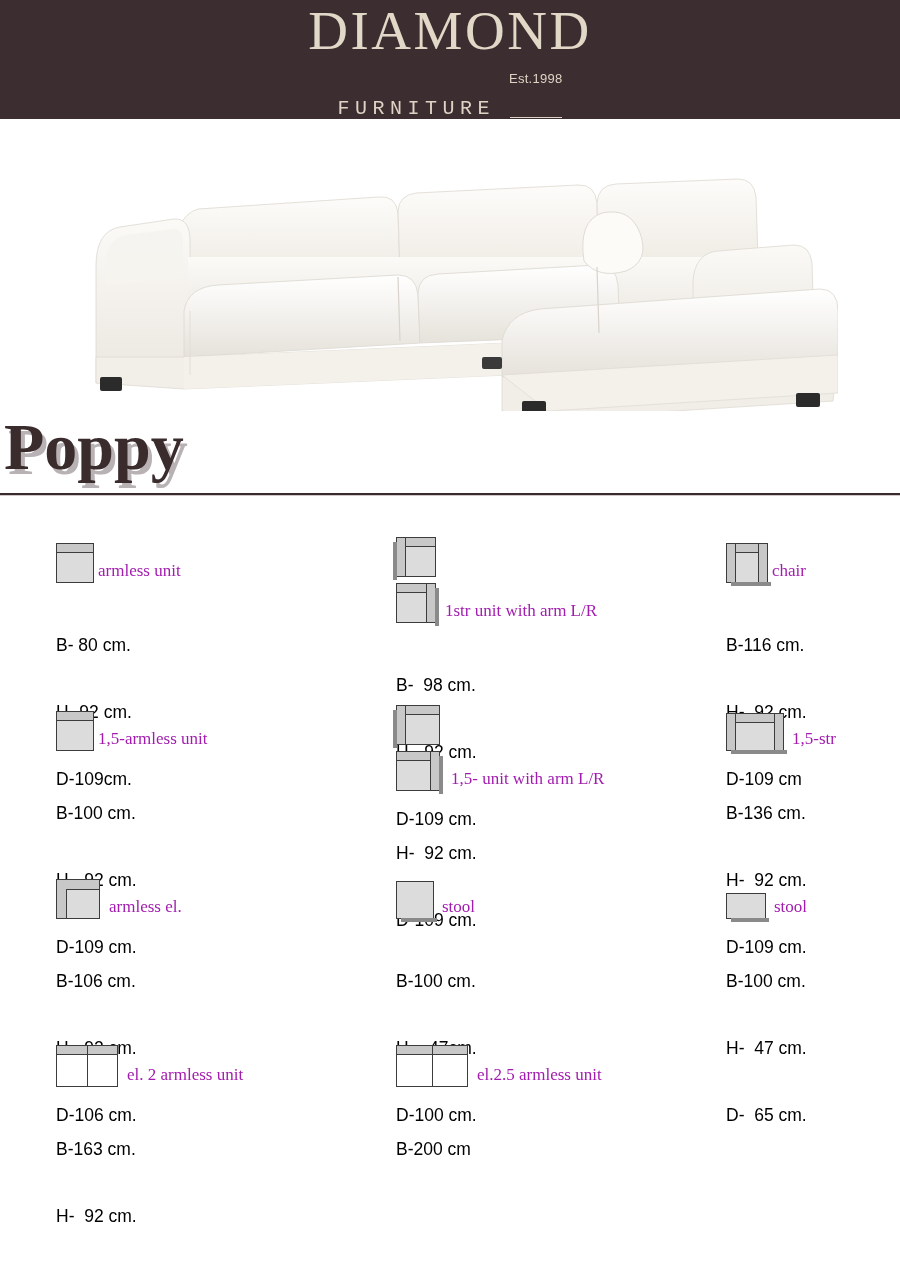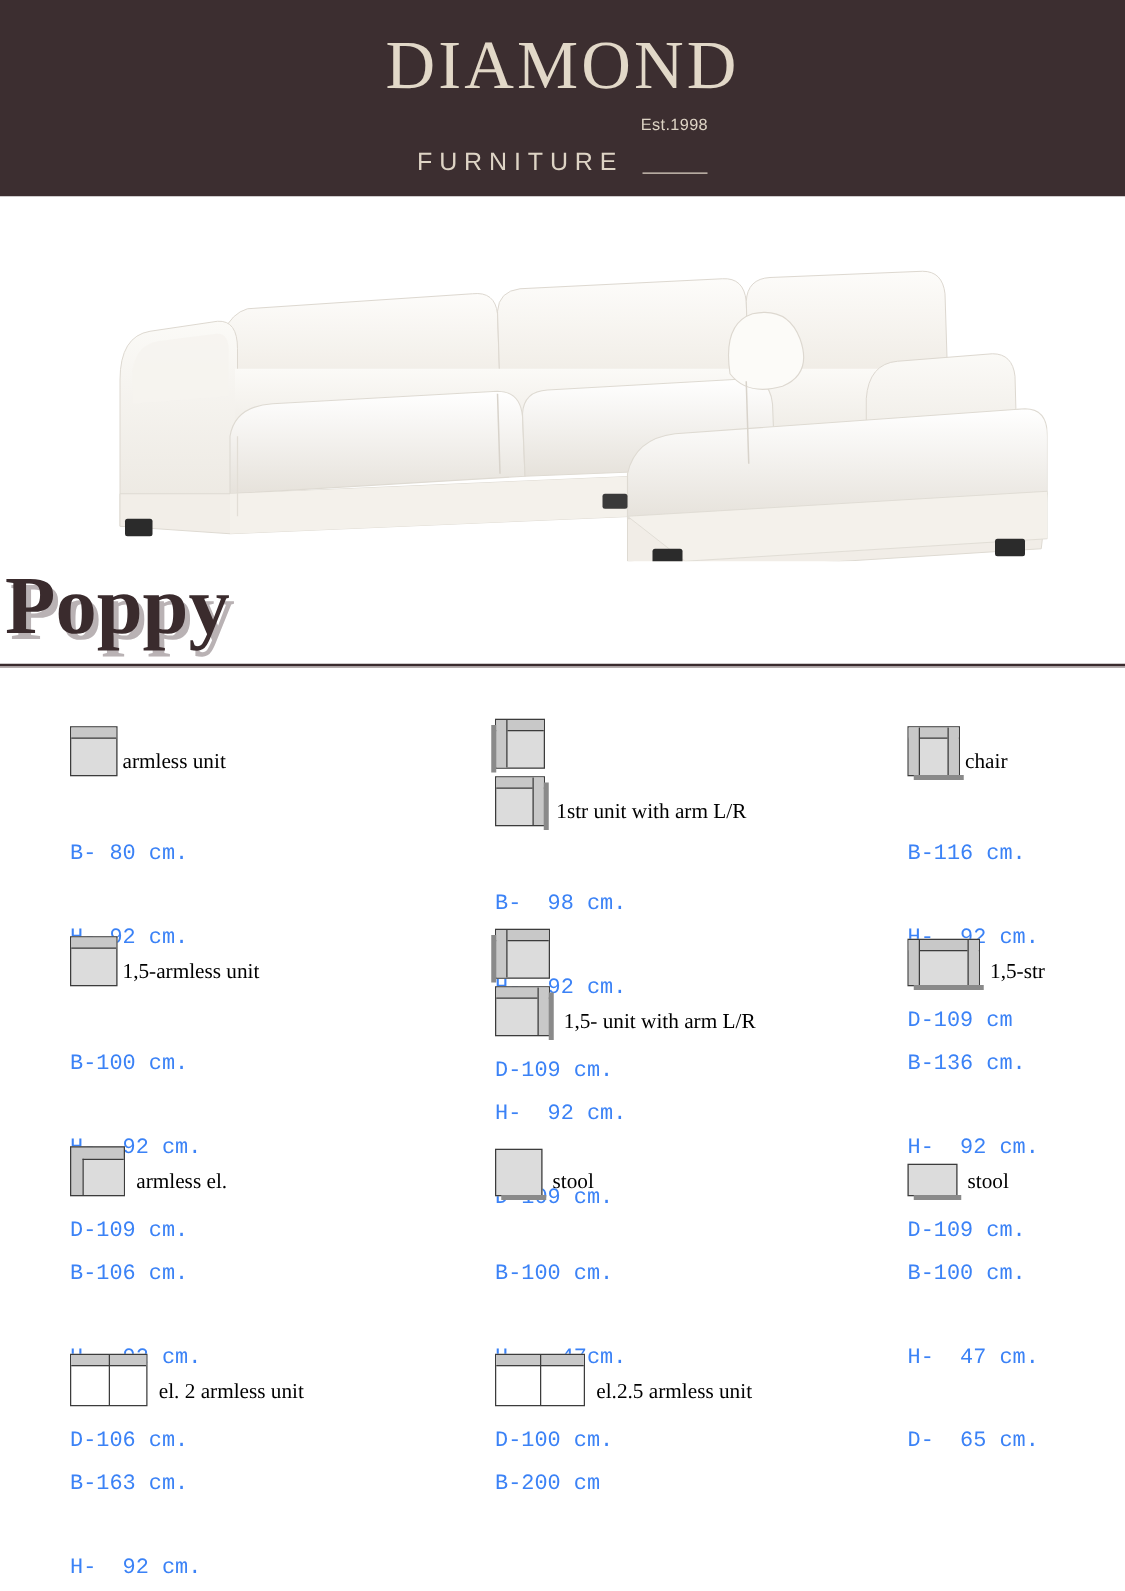--- a/index.html
+++ b/index.html
@@ -7,45 +7,45 @@
   body {
     background: #ffffff;
     font-family: "Liberation Serif", "DejaVu Serif", serif;
     position: relative;
     overflow: hidden;
   }
 
   
   .header {
     width: 900px;
-    height: 157px;
+    height: 119px;
     background: #3c2e30;
     display: flex;
     flex-direction: column;
     align-items: center;
-    justify-content: center;
+    justify-content: flex-end;
     position: relative;
   }
   .brand-name {
     font-family: "Liberation Serif", "DejaVu Serif", serif;
     font-size: 55px;
     letter-spacing: 2.5px;
     color: #e2d8c8;
     line-height: 1;
     font-weight: 400;
     margin-top: 6px;
   }
   .brand-sub-row {
     display: flex;
     align-items: flex-end;
     gap: 14px;
     margin-top: 14px;
   }
   .brand-sub {
-    font-family: Liberation Sans, sans-serif;
+    font-family: Liberation Mono, monospace;
     font-size: 20px;
     letter-spacing: 5.5px;
     color: #ded4c5;
     line-height: 1;
   }
   .brand-est-wrap {
     display: flex;
     flex-direction: column;
     align-items: center;
     padding-bottom: 1px;
@@ -131,30 +131,30 @@
     height: 96px;
     justify-content: flex-end;
   }
   .icon-row2 {
     display: flex;
     align-items: flex-end;
   }
   .unit-label {
     font-family: "Liberation Serif", "DejaVu Serif", serif;
     font-size: 17px;
-    color: #000000;
+    color: #a21caf;
     margin-left: 4px;
     padding-bottom: 2px;
     white-space: nowrap;
   }
   .dims {
     margin-top: 6px;
-    font-family: Liberation Mono, monospace;
+    font-family: Liberation Sans, sans-serif;
     font-size: 17.5px;
-    color: #3b82f6;
+    color: #000000;
     line-height: 1.28;
     white-space: pre;
   }
 
   
   .ic { position: relative; display: inline-block; }
   .ic-box {
     border: 1.4px solid #3c3c3c;
     background: #ffffff;
     position: relative;
@@ -294,20 +294,21 @@
       <span class="ic">
         <span class="ic-box fill-grey" style="width:38px;height:40px;display:block;position:relative;">
           <span class="bar-top"></span>
         </span>
       </span>
       <span class="unit-label">armless unit</span>
     </div>
     <div class="dims">
       <div>B- 80 cm.</div>
       <div>H- 92 cm.</div>
+      <div>D-109cm.</div>
     </div>
   </div>
 
   <div class="spec-cell">
     <div class="icon-line stacked">
       <span class="ic" style="margin-bottom:6px;">
         <span class="ic-box fill-grey" style="width:40px;height:40px;display:block;position:relative;">
           <span class="bar-top"></span>
           <span class="bar-left"></span>
           <span class="sh-l"></span>

